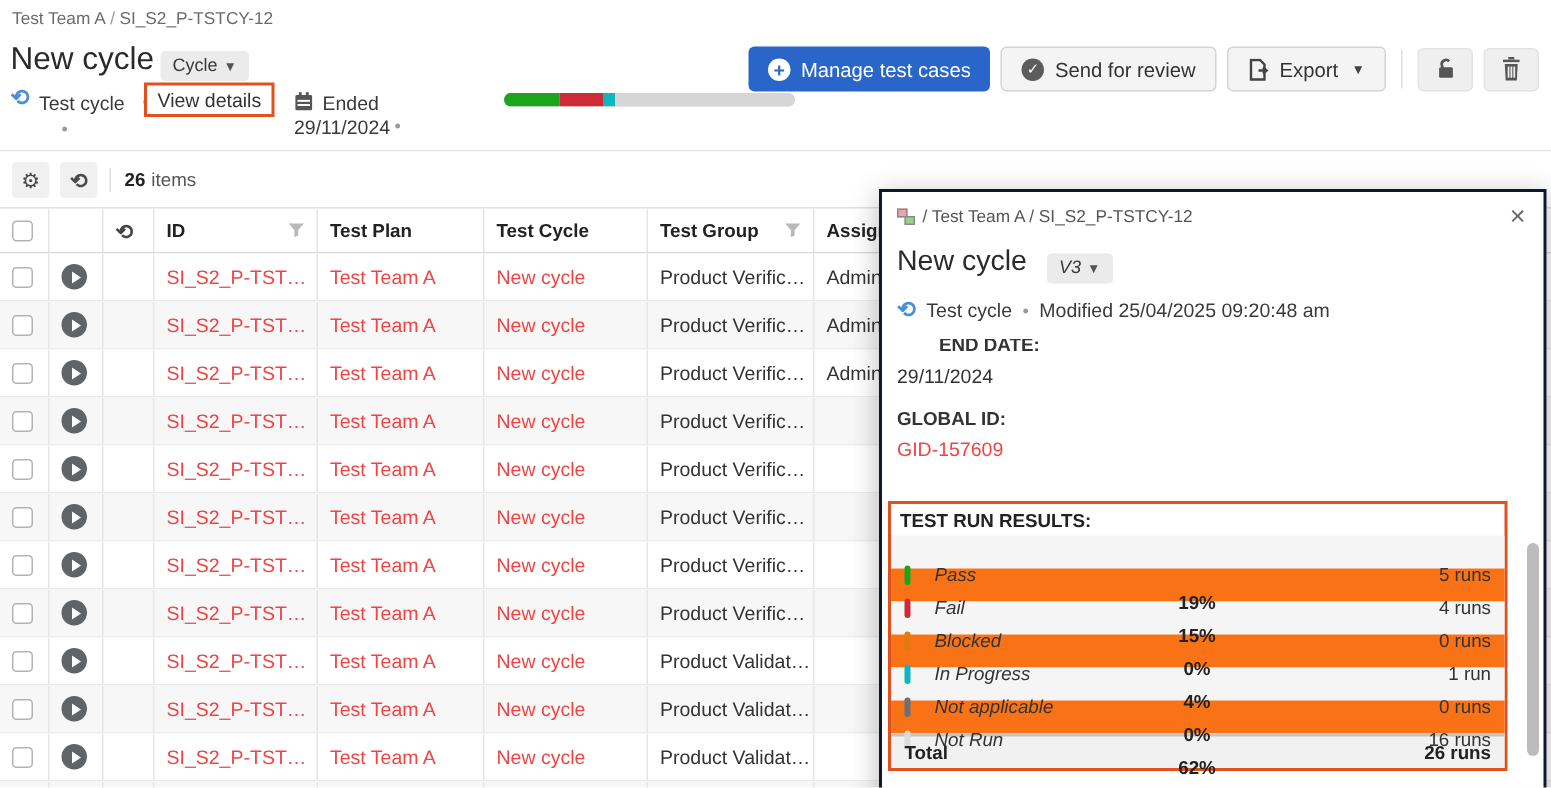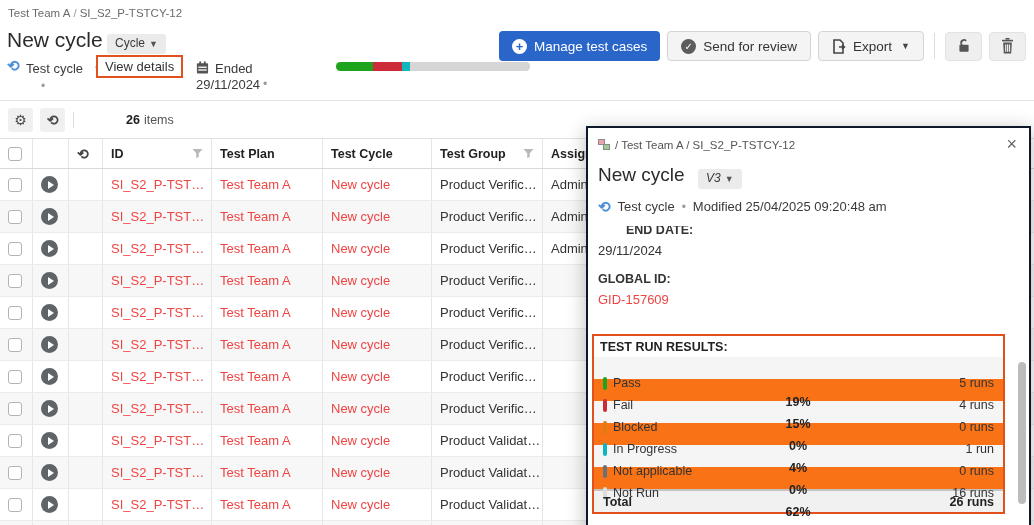--- a/index.html
+++ b/index.html
@@ -48,21 +48,21 @@
   .car-dark { font-size:9px; color:#444; margin-left:2px; }
 
   
   .toolbar { position:absolute; left:0; top:101px; width:1034px; height:37px; background:#fff; }
   .tbtn { position:absolute; width:25px; height:24px; background:#f0f0f0; border-radius:3px;
           display:flex; align-items:center; justify-content:center; cursor:pointer;
           color:#4a4a4a; font-size:14px; }
   .tbtn.gear { left:8px; top:7px; }
   .tbtn.refresh { left:40px; top:7px; font-weight:bold; }
   .tsep { position:absolute; left:73px; top:11px; width:1px; height:16px; background:#ddd; }
-  .items { position:absolute; left:83px; top:12px; font-size:12.5px; color:#555;margin-left:43px; }
+  .items { position:absolute; left:83px; top:12px; font-size:12.5px; color:#555; }
   .items b { color:#222; margin-right:4px; }
 
   
   .table { position:absolute; left:0; top:138px; width:1034px; }
   .trow { display:grid; grid-template-columns:33px 36px 34px 109px 111px 109px 111px 260px;
           border-bottom:1px solid #ebebeb; background:#fff; }
   .trow.alt { background:#f7f7f7; }
   .trow > div { padding:0 8px; display:flex; align-items:center; height:31px;
                 border-right:1px solid #e6e6e6; overflow:hidden; white-space:nowrap; }
   .thead { font-weight:bold; color:#222; border-top:1px solid #e0e0e0;
@@ -99,21 +99,21 @@
   .f-val { font-size:13px; color:#333; margin-top:6px; }
   .f-label.clip { margin-top:-3px;padding-left:28px; }
   .gap { height:14px; }
 
   .results { position:absolute; left:4px; top:206px; right:24px; border:2px solid #E0511E;
              background:#fff; }
   .r-title { font-size:12.5px; font-weight:bold; color:#222; padding:4px 6px 3px; }
   .rrow { display:grid; grid-template-columns:158px 74px 1fr; align-items:center;
           height:22px; padding:0 9px; font-size:12.5px; background:#f5f5f5; }
   .rrow.w { background:#f97316; }
-  .rlab { display:flex; align-items:center; gap:6px; color:#333; }
+  .rlab { display:flex; align-items:center; gap:16px; color:#333;font-style:italic; }
   .rchip { width:4px; height:13px; border-radius:2px; flex:0 0 4px; }
   .rpct { font-weight:bold; text-align:center; color:#222;margin-top:38px; }
   .rruns { text-align:right; color:#333; }
   .rtotal { display:flex; justify-content:space-between; align-items:center; height:23px;
             padding:0 9px; background:#f1f1f1; border-top:2px solid #c3c3c3;
             font-size:12.5px; font-weight:bold; color:#222; }
   .p-thumb { position:absolute; right:3px; top:234px; width:8px; height:142px;
              background:#bcbcbc; border-radius:4px; cursor:pointer; }
 
   svg { display:block; }

